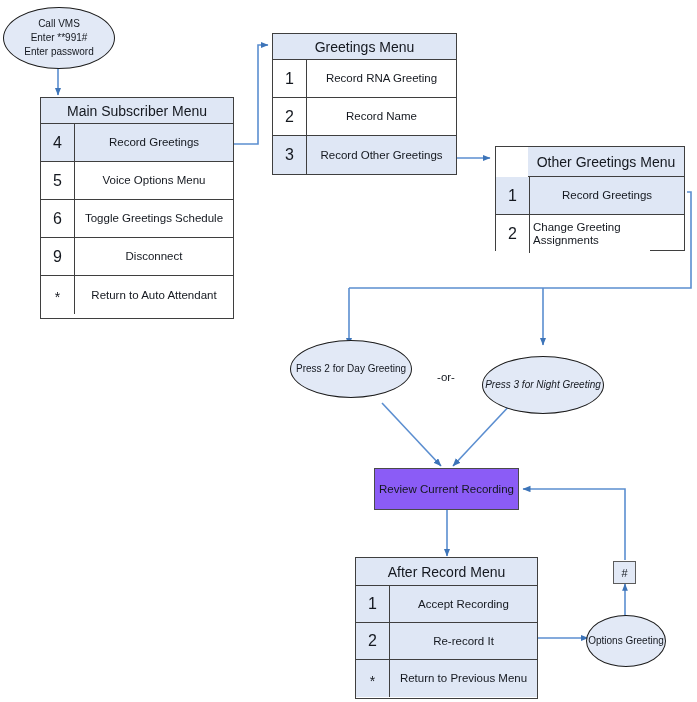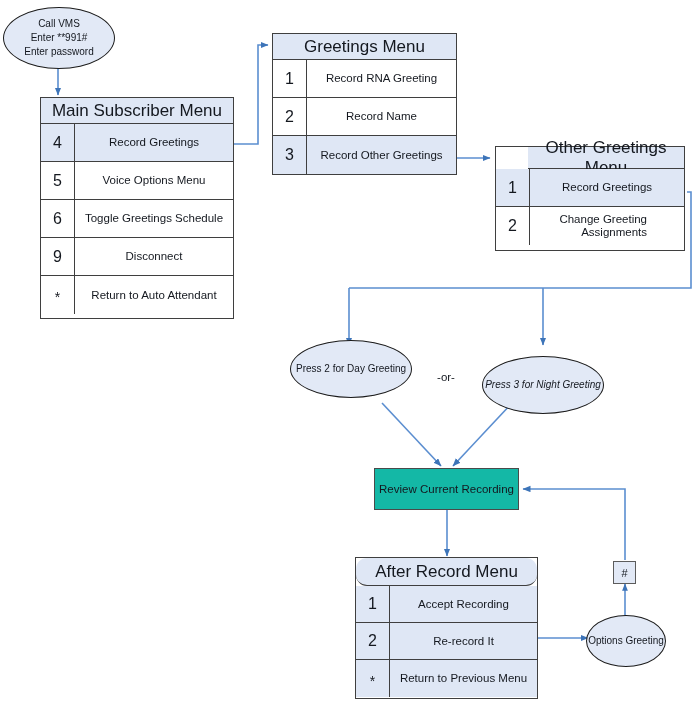--- a/index.html
+++ b/index.html
@@ -29,21 +29,21 @@
     position: absolute;
     border: 1.5px solid #3f3f3f;
     box-sizing: border-box;
     background: #ffffff;
     border-collapse: collapse;
   }
   .menu .hdr {
     background: #dfe7f5;
     border-bottom: 1.5px solid #3f3f3f;
     text-align: center;
-    font-size: 17px;
+    font-size: 14px;
     color: #14181f;
     box-sizing: border-box;
     display: flex;
     align-items: center;
     justify-content: center;
   }
   .menu .row {
     display: flex;
     border-bottom: 1.5px solid #3f3f3f;
     box-sizing: border-box;
@@ -59,21 +59,21 @@
     font-size: 16px;
     color: #14181f;
     box-sizing: border-box;
   }
   .menu .row .key.star { font-size: 14px; padding-top: 4px; }
   .menu .row .lbl {
     flex: 1 1 auto;
     display: flex;
     align-items: center;
     justify-content: center;
-    text-align: right;
+    text-align: left;
     font-size: 11.5px;
     line-height: 13px;
     color: #14181f;
     box-sizing: border-box;
     padding: 0 3px;
   }
   .row.hl .key, .row.hl .lbl { background: #dfe7f5; }
   .row.plain .key, .row.plain .lbl { background: #ffffff; }
 
   
@@ -89,21 +89,21 @@
     font-size: 10px;
     line-height: 14px;
     color: #14181f;
     box-sizing: border-box;
   }
 
   
   .pbox {
     position: absolute;
     border: 1.8px solid #4a4a4a;
-    background: #14b8a6;
+    background: #8b5cf6;
     display: flex;
     align-items: center;
     justify-content: center;
     text-align: center;
     font-size: 11.5px;
     color: #14181f;
     box-sizing: border-box;
   }
   .hashbox {
     position: absolute;
@@ -205,21 +205,21 @@
       <div class="key">2</div>
       <div class="lbl">Record Name</div>
     </div>
     <div class="row hl" style="height:38px;">
       <div class="key">3</div>
       <div class="lbl">Record Other Greetings</div>
     </div>
   </div>
 
   <div class="menu" style="left:495px; top:146px; width:190px; height:105px;">
-    <div class="hdr" style="height:22px;margin-left:32px;">Other Greetings Menu</div>
+    <div class="hdr" style="height:30px;margin-left:32px;">Other Greetings Menu</div>
     <div class="row hl" style="height:38px;">
       <div class="key">1</div>
       <div class="lbl">Record Greetings</div>
     </div>
     <div class="row plain" style="height:38px;">
       <div class="key">2</div>
       <div class="lbl" style="max-width:120px;">Change Greeting Assignments</div>
     </div>
   </div>
 
@@ -231,21 +231,21 @@
 
   <div class="ellipse" style="left:482px; top:356px; width:122px; height:58px;font-style:italic;">
     <span>Press 3 for Night Greeting</span>
   </div>
 
   <div class="pbox" style="left:374px; top:468px; width:145px; height:42px;">
     <span>Review Current Recording</span>
   </div>
 
   <div class="menu" style="left:355px; top:557px; width:183px; height:142px;">
-    <div class="hdr" style="height:28px;border-radius:11px;">After Record Menu</div>
+    <div class="hdr" style="height:28px;">After Record Menu</div>
     <div class="row hl" style="height:37px;">
       <div class="key">1</div>
       <div class="lbl">Accept Recording</div>
     </div>
     <div class="row hl" style="height:37px;">
       <div class="key">2</div>
       <div class="lbl">Re-record It</div>
     </div>
     <div class="row hl" style="height:37px;">
       <div class="key star">*</div>

